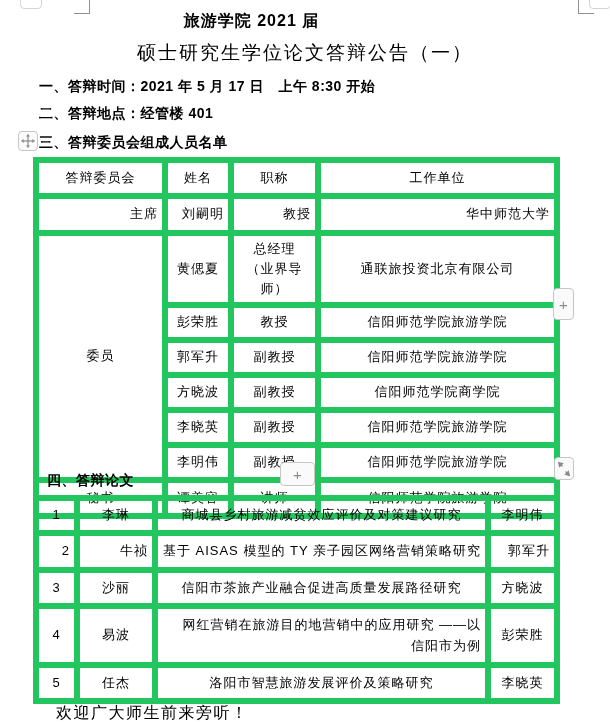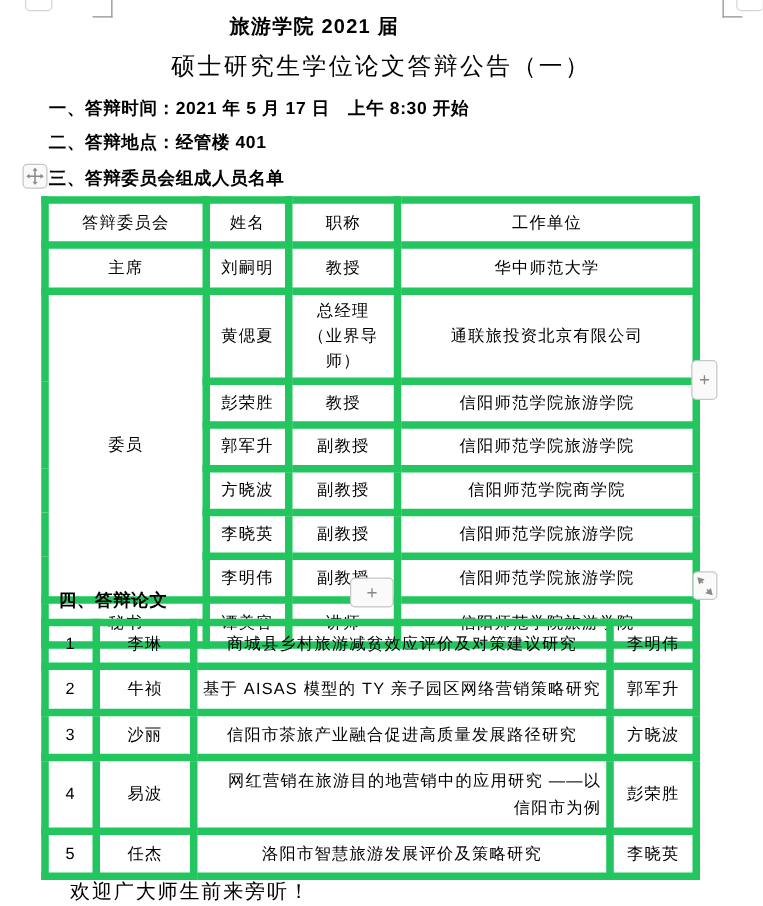--- a/index.html
+++ b/index.html
@@ -30,21 +30,21 @@
     text-align:center; vertical-align:middle;
     font-size:13px; letter-spacing:1px;
     padding:0 4px;
     white-space:pre-line;
     line-height:1.55;
     overflow:hidden;
   }
   .committee { left:33px; top:157px; width:521px; }
   .thesis    { left:33px; top:495px; width:521px; } tr.rh26 td { height:26px; }
   tr.rh29 td { height:29px; } tr.rh30 td { height:30px; }
-  tr.rh31 td { height:31px; } tr.rh53 td { height:53px; }
+  tr.rh31 td { height:31px;text-align:right; } tr.rh53 td { height:53px; }
   tr.rh66 td { height:66px;margin-top:12px; }
   td.leftalign { text-align:right; padding-left:8px; }
 
   
   .ctl {
     border:1px solid #c6c6c6;
     background:#fafafa;
     border-radius:4px;
     display:flex; align-items:center; justify-content:center;
     color:#8a8a8a;

